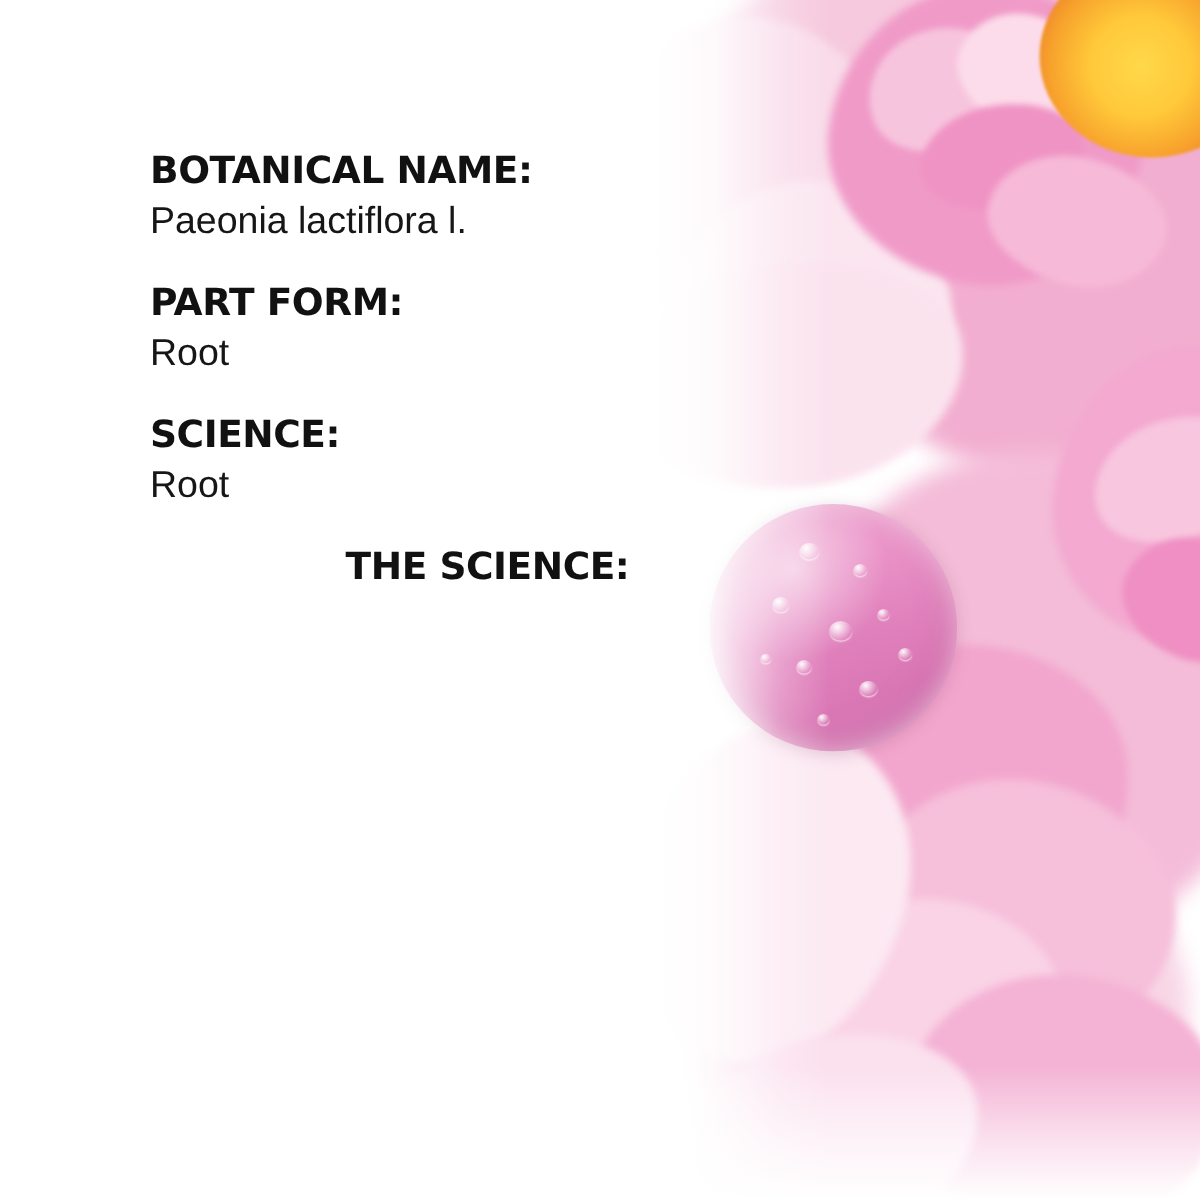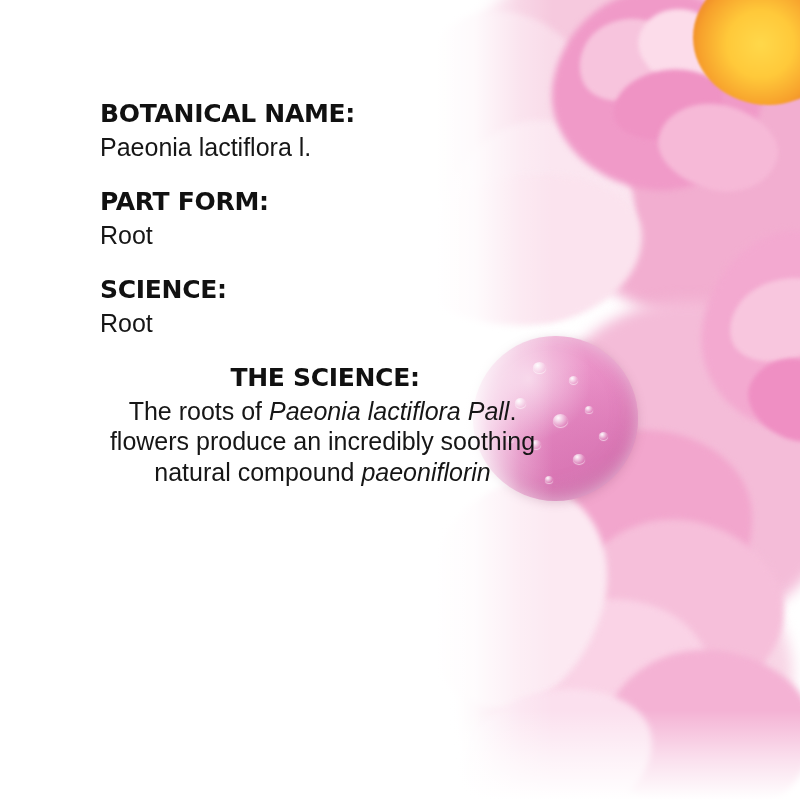--- a/index.html
+++ b/index.html
@@ -187,17 +187,16 @@
     <div class="field">
     </div>
 
     <div class="field">
       <p class="field-label">SCIENCE:</p>
       <p class="field-value">Root</p>
     </div>
 
     <div class="field">
       <p class="field-label">THE SCIENCE:</p>
-      <p class="field-value" id="science-value"><span>The roots of </span><span class="it">Paeonia lactiflora Pall</span><span>. flowers produce an incredibly soothing natural compound </span><span class="it">paeoniflorin</span></p>
     </div>
 
   </div>
 </div>
 
 </body></html>

